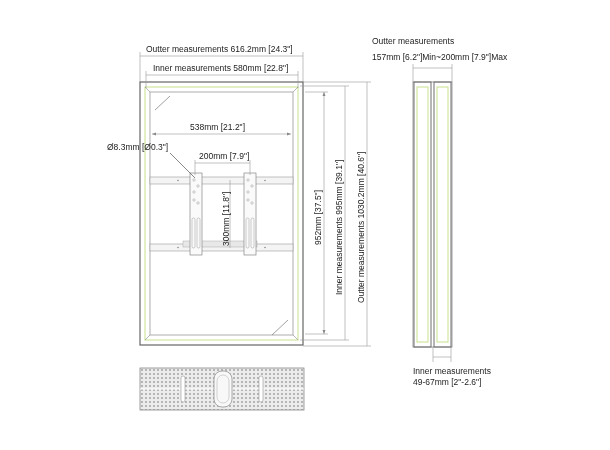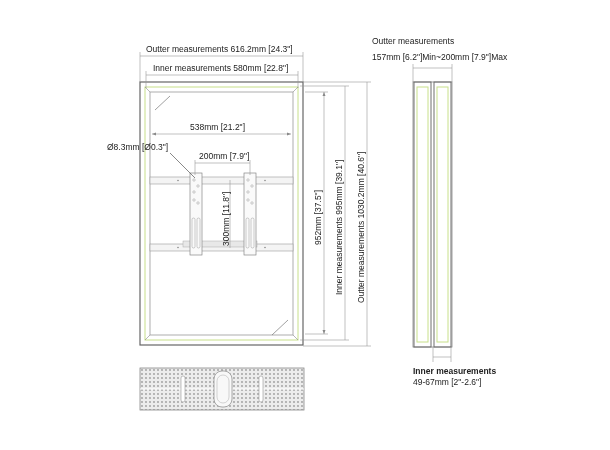--- a/index.html
+++ b/index.html
@@ -150,14 +150,14 @@
 <div class="lbl" style="left:190px; top:122px;">538mm [21.2"]</div>
 <div class="lbl" style="left:107px; top:142px;">Ø8.3mm [Ø0.3"]</div>
 <div class="lbl" style="left:199px; top:151px;">200mm [7.9"]</div>
 <div class="vlbl" style="left:221px; top:246px;">300mm [11.8"]</div>
 <div class="vlbl" style="left:313px; top:245px;">952mm [37.5"]</div>
 <div class="vlbl" style="left:334px; top:295px;">Inner measurements 995mm [39.1"]</div>
 <div class="vlbl" style="left:356px; top:303px;">Outter measurements 1030.2mm [40.6"]</div>
 
 <div class="lbl" style="left:372px; top:36px;">Outter measurements</div>
 <div class="lbl" style="left:372px; top:52px;">157mm [6.2"]Min~200mm [7.9"]Max</div>
-<div class="lbl" style="left:413px; top:366px;font-weight:bold;">Inner measurements</div>
+<div class="lbl" style="left:413px; top:366px;">Inner measurements</div>
 <div class="lbl" style="left:413px; top:377px;">49-67mm [2"-2.6"]</div>
 
 </body></html>

